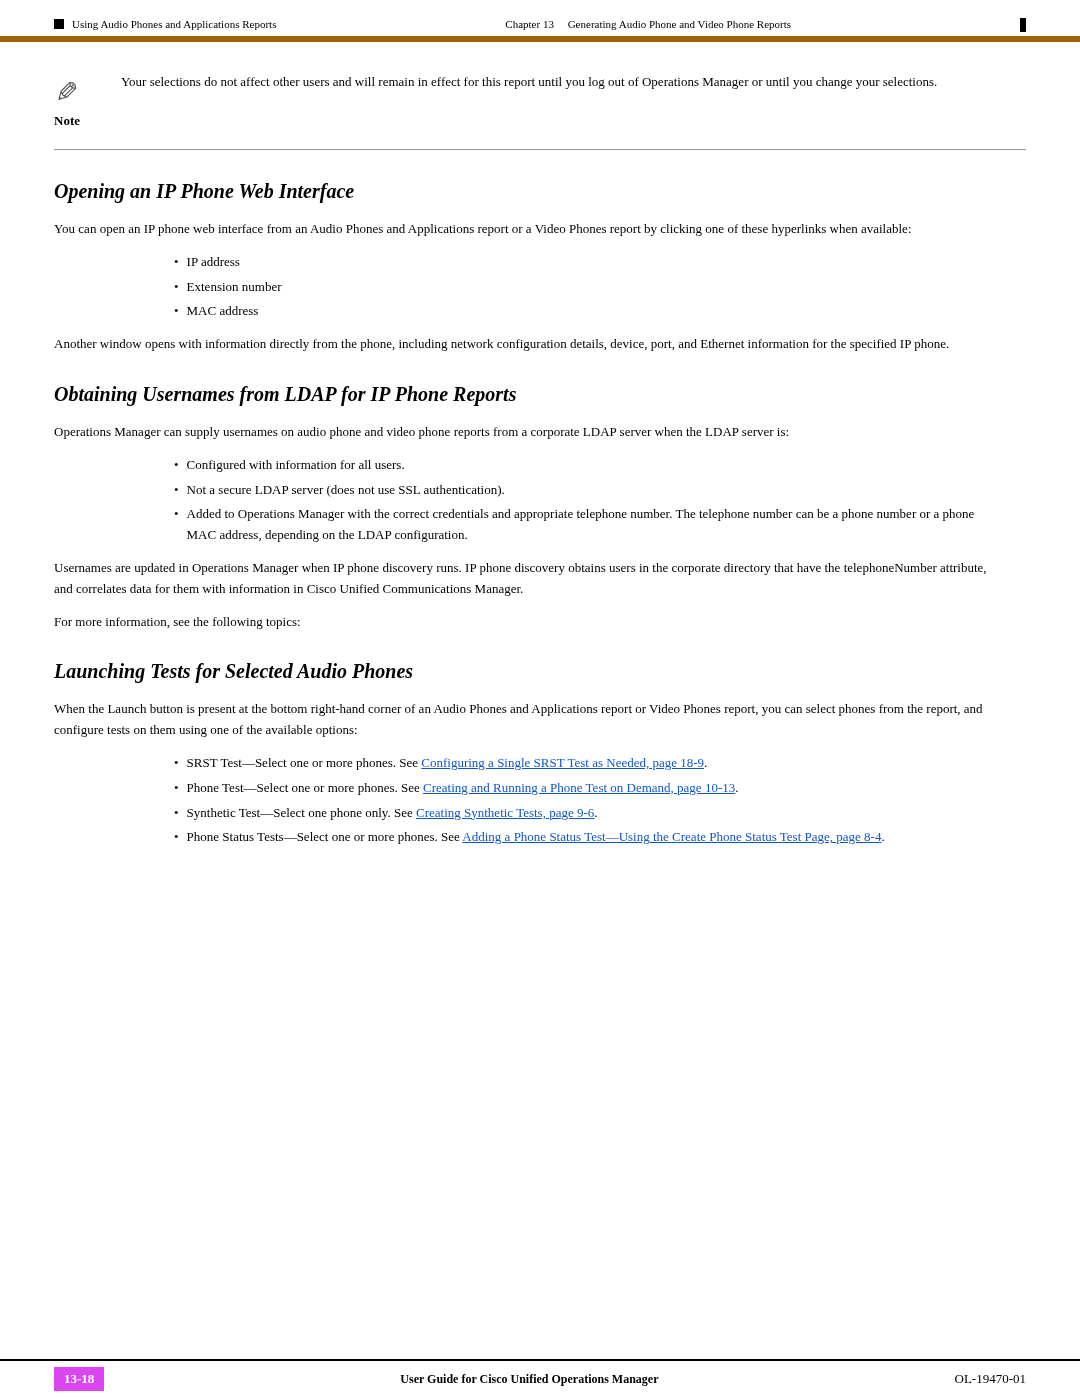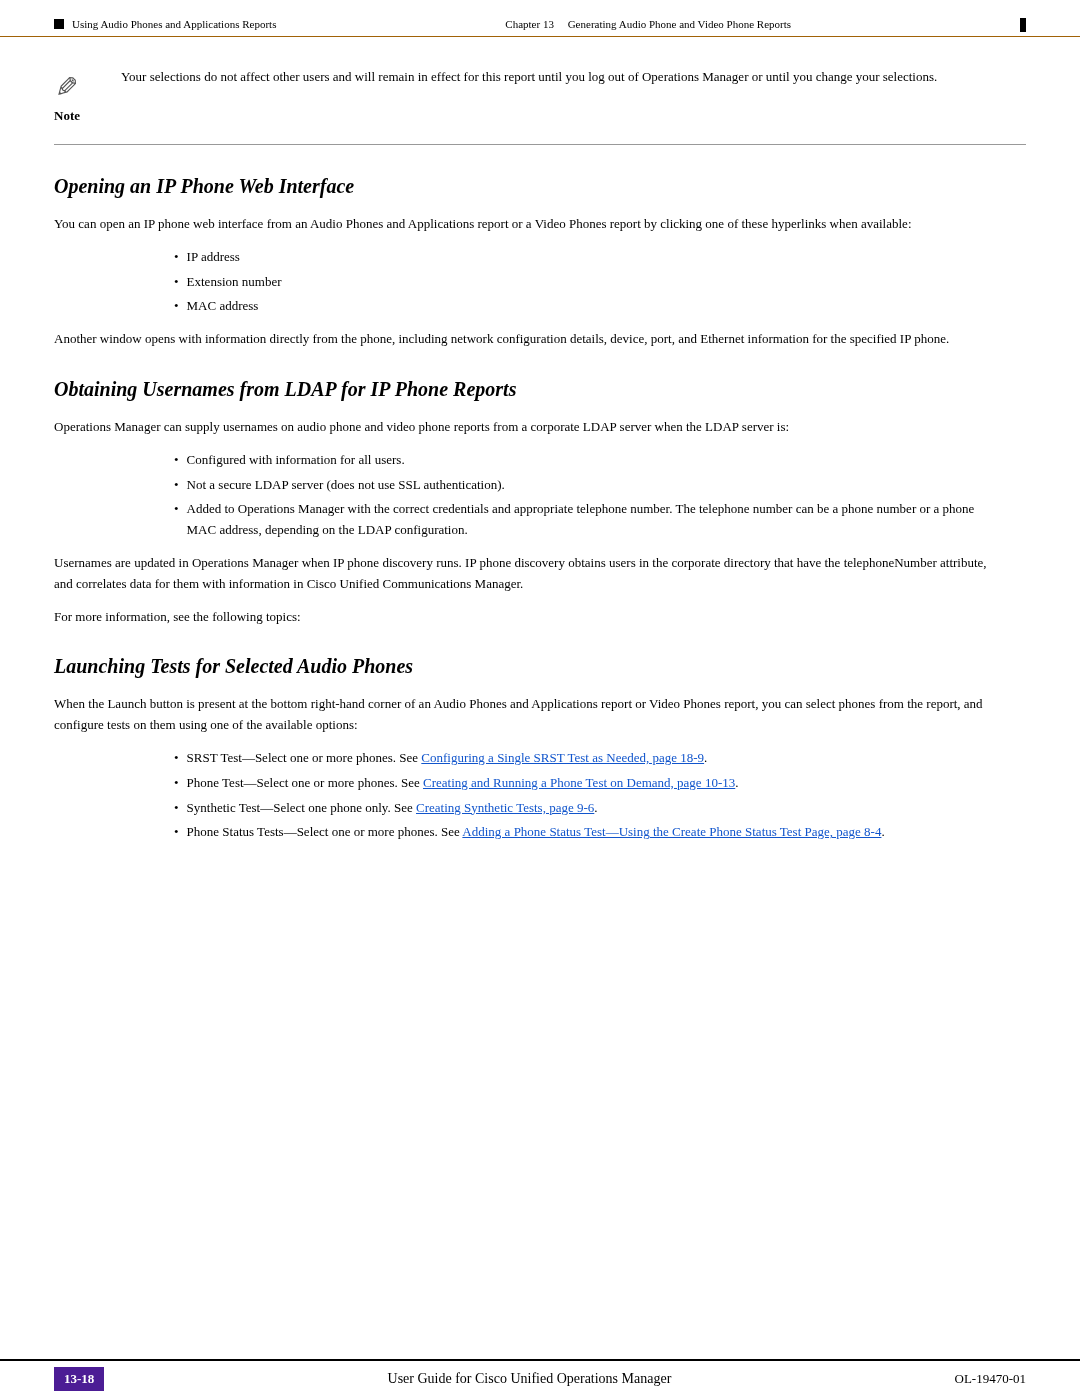--- a/index.html
+++ b/index.html
@@ -12,21 +12,21 @@
       min-height: 1397px;
       position: relative;
     }
 
     
     .page-header {
       display: flex;
       justify-content: space-between;
       align-items: flex-start;
       padding: 18px 54px 4px 54px;
-      border-bottom: 1px solid #a16207;
+      border-bottom: 6px solid #a16207;
       font-size: 11px;
     }
     .header-left {
       display: flex;
       align-items: center;
       gap: 8px;
     }
     .header-left .black-square {
       width: 10px;
       height: 10px;
@@ -157,29 +157,29 @@
       justify-content: space-between;
       align-items: center;
       padding: 6px 54px;
     }
     .footer-left {
       display: flex;
       align-items: center;
       gap: 12px;
     }
     .page-num-box {
-      background: #4c1d95;
+      background: #d946ef;
       color: #fff;
       font-size: 13px;
       font-weight: bold;
       padding: 4px 10px;
     }
     .footer-center {
-      font-size: 14px;
-      font-weight: normal;
+      font-size: 12px;
+      font-weight: bold;
     }
     .footer-right {
       font-size: 13px;
     }
   </style>
 </head>
 <body>
 
 <div class="page-header">
   <div class="header-left">

